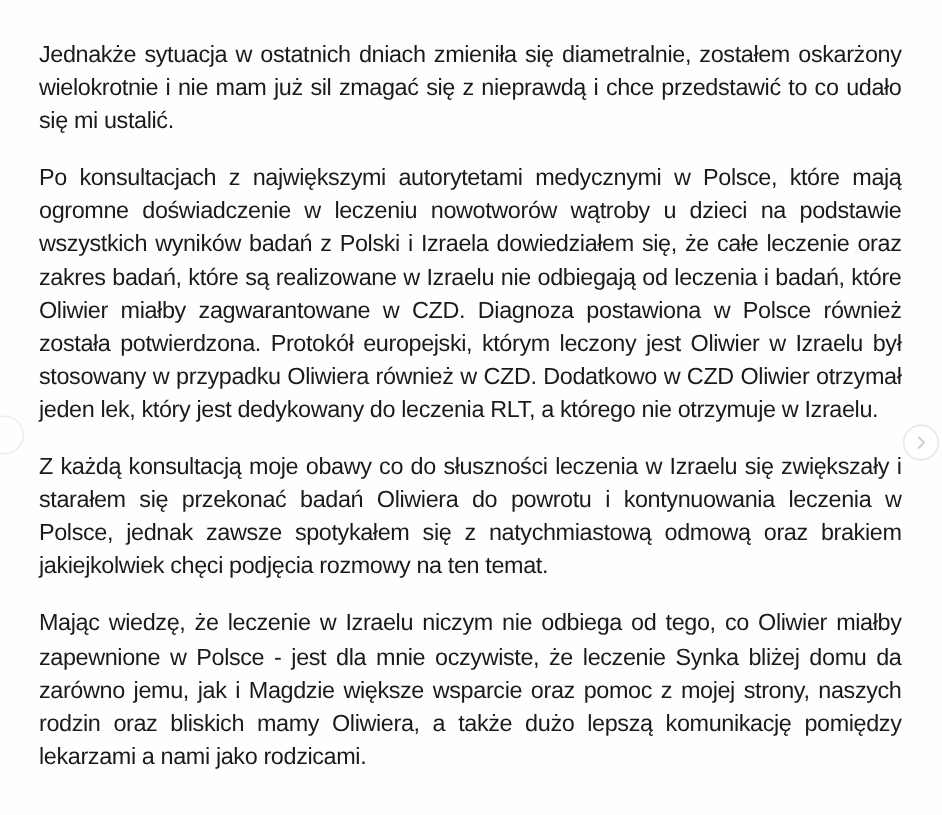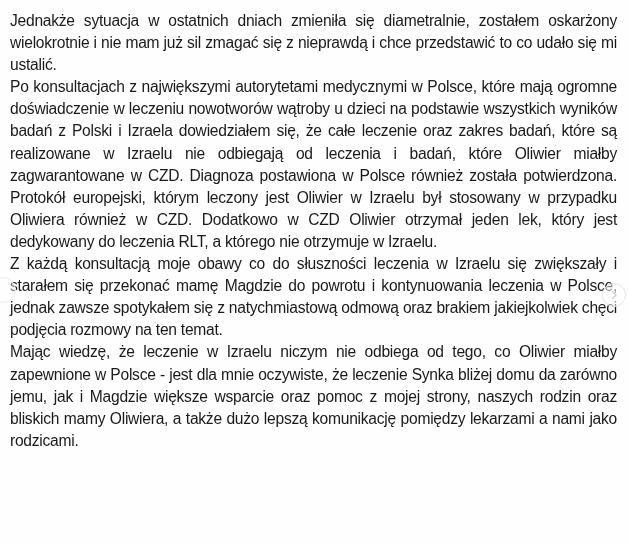--- a/index.html
+++ b/index.html
@@ -26,21 +26,21 @@
       left: 10px;
       top: 10px;
       width: 607px;
       font-family: "Liberation Sans", sans-serif;
       font-size: 15.6px;
       line-height: 22.1px;
       color: #1a1a1a;
       letter-spacing: -0.25px;
     }
     .para {
-      margin: 0;
+      margin: 16px;
       text-align: justify;
     }
     .para.last-left {
       text-align-last: left;
     }
     .nav-prev {
       position: absolute;
       left: -10px;
       top: 277px;
       width: 24px;
@@ -65,21 +65,21 @@
     }
     .nav-next svg { display: block; }
   </style>
 </head>
 <body>
 
 <div class="page">
   <div class="text-block">
     <p class="para last-left">Jednakże sytuacja w ostatnich dniach zmieniła się diametralnie, zostałem oskarżony wielokrotnie i nie mam już sil zmagać się z nieprawdą i chce przedstawić to co udało się mi ustalić.</p>
     <p class="para last-left">Po konsultacjach z największymi autorytetami medycznymi w Polsce, które mają ogromne doświadczenie w leczeniu nowotworów wątroby u dzieci na podstawie wszystkich wyników badań z Polski i Izraela dowiedziałem się, że całe leczenie oraz zakres badań, które są realizowane w Izraelu nie odbiegają od leczenia i badań, które Oliwier miałby zagwarantowane w CZD. Diagnoza postawiona w Polsce również została potwierdzona. Protokół europejski, którym leczony jest Oliwier w Izraelu był stosowany w przypadku Oliwiera również w CZD. Dodatkowo w CZD Oliwier otrzymał jeden lek, który jest dedykowany do leczenia RLT, a którego nie otrzymuje w Izraelu.</p>
-    <p class="para last-left">Z każdą konsultacją moje obawy co do słuszności leczenia w Izraelu się zwiększały i starałem się przekonać mamę Magdzie do powrotu i kontynuowania leczenia w Polsce, jednak zawsze spotykałem się z natychmiastową odmową oraz brakiem jakiejkolwiek chęci podjęcia rozmowy na ten temat.</p>
+    <p class="para last-left">Z każdą konsultacją moje obawy co do słuszności leczenia w Izraelu się zwiększały i starałem się przekonać badań Oliwiera do powrotu i kontynuowania leczenia w Polsce, jednak zawsze spotykałem się z natychmiastową odmową oraz brakiem jakiejkolwiek chęci podjęcia rozmowy na ten temat.</p>
     <p class="para last-left">Mając wiedzę, że leczenie w Izraelu niczym nie odbiega od tego, co Oliwier miałby zapewnione w Polsce - jest dla mnie oczywiste, że leczenie Synka bliżej domu da zarówno jemu, jak i Magdzie większe wsparcie oraz pomoc z mojej strony, naszych rodzin oraz bliskich mamy Oliwiera, a także dużo lepszą komunikację pomiędzy lekarzami a nami jako rodzicami.</p>
   </div>
 
   <div class="nav-prev"></div>
 
   <div class="nav-next">
     <span>
       <svg width="10" height="10" viewBox="0 0 10 10">
         <polyline points="3.5,1.5 7,5 3.5,8.5" fill="none" stroke="#d0d0d0" stroke-width="1.3" stroke-linecap="round" stroke-linejoin="round"></polyline>
       </svg>

